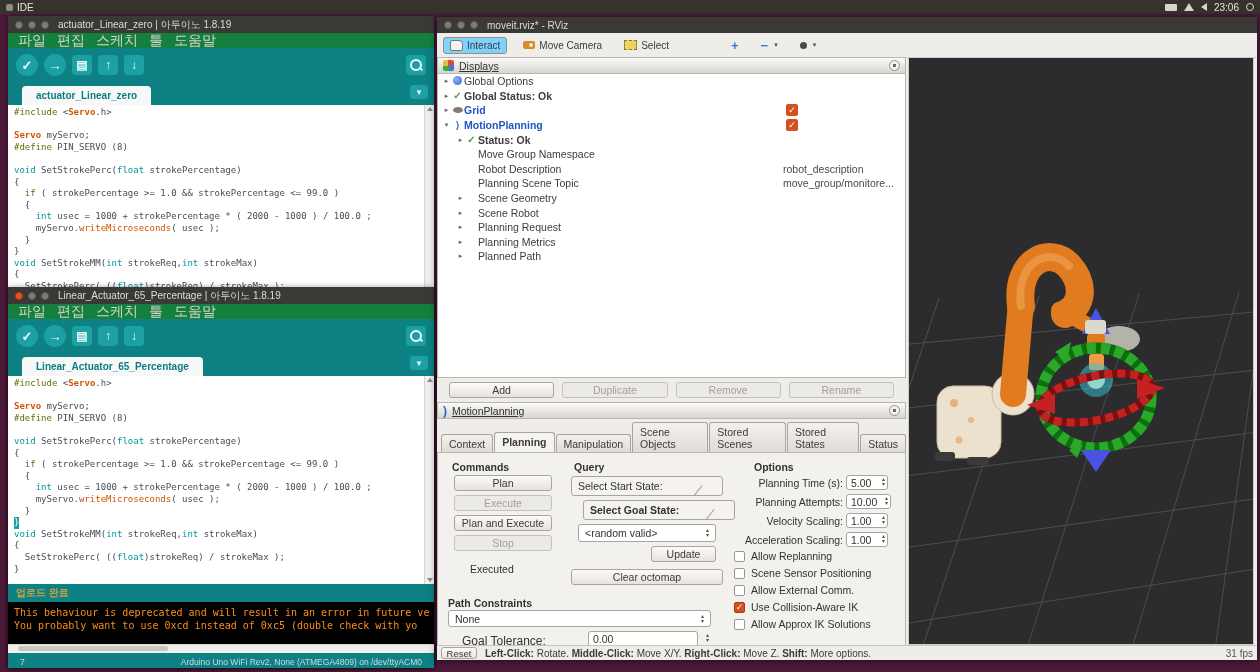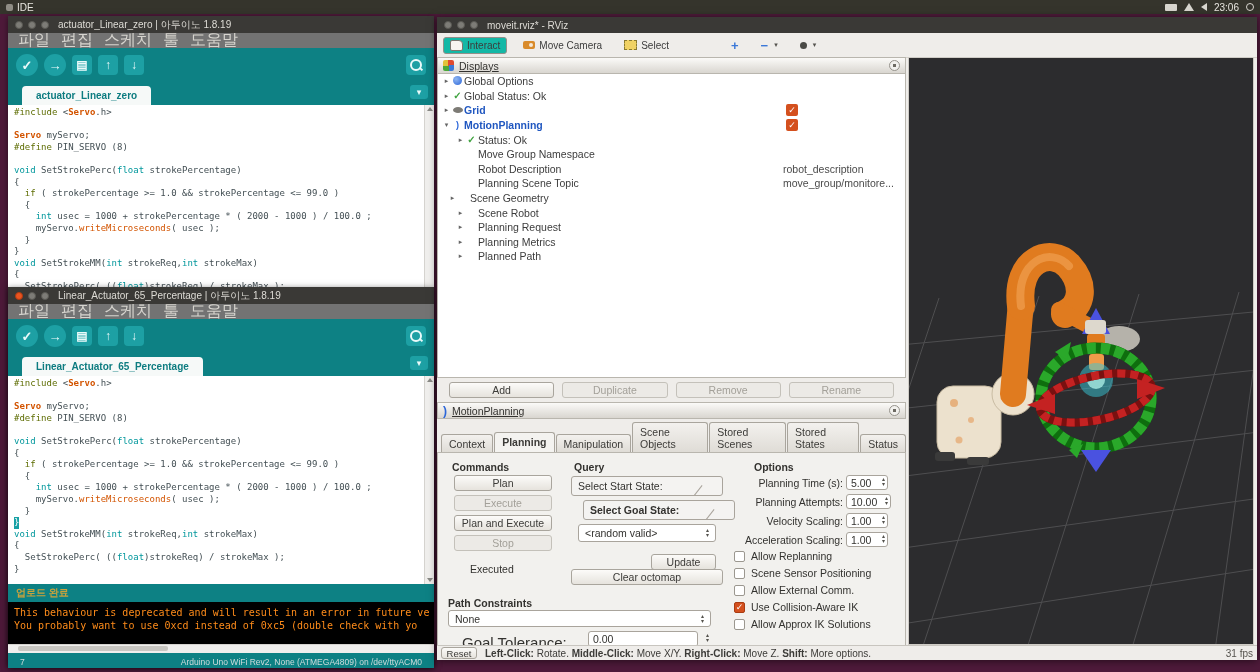--- a/index.html
+++ b/index.html
@@ -18,21 +18,21 @@
   .tray-net{width:0;height:0;border-left:5px solid transparent;border-right:5px solid transparent;border-bottom:8px solid #d8d6cf;}
   .tray-vol{width:0;height:0;border-top:4px solid transparent;border-bottom:4px solid transparent;border-right:6px solid #d8d6cf;}
   .tray-pwr{width:8px;height:8px;border:1.5px solid #d8d6cf;border-radius:50%;box-sizing:border-box;}
 
   
   .awin{background:#0d8184;box-shadow:0 1px 6px rgba(0,0,0,.5);}
   .atitle{height:17px;background:#3a3936;display:flex;align-items:center;gap:5px;padding:0 7px;}
   .wdot{width:8px;height:8px;border-radius:50%;background:#7d7c77;border:1px solid #5a5954;box-sizing:border-box;}
   .wdot.close{background:#e95420;border-color:#b03a10;}
   .atitle .t{color:#dedcd6;font-size:10px;margin-left:4px;white-space:nowrap;}
-  .amenu{height:15px;background:#737373;display:flex;align-items:center;gap:11px;padding:0 10px;color:#d6d4ce;font-size:16px;}
+  .amenu{height:15px;background:#15803d;display:flex;align-items:center;gap:11px;padding:0 10px;color:#d6d4ce;font-size:14px;}
   .atoolbar{height:34px;display:flex;align-items:center;gap:6px;padding:0 8px;}
   .abtn{width:22px;height:22px;border-radius:50%;background:#1da0a4;color:#eafafa;display:flex;align-items:center;justify-content:center;font-size:13px;font-weight:bold;}
   .abtn.sq{border-radius:4px;width:20px;height:20px;font-size:12px;}
   .abtn.right{margin-left:auto;}
   .mag{position:relative;width:8px;height:8px;border:2px solid #eafafa;border-radius:50%;}
   .mag::after{content:'';position:absolute;left:7px;top:7px;width:4px;height:2px;background:#eafafa;transform:rotate(45deg);}
   .atabbar{height:23px;position:relative;}
   .atab{position:absolute;left:14px;bottom:0;height:19px;background:#f6f9f8;color:#0d7c80;font-size:10px;
         display:flex;align-items:center;padding:0 14px;border-radius:4px 4px 0 0;font-weight:bold;}
   .atabmenu{position:absolute;right:6px;top:3px;width:18px;height:14px;background:#1da0a4;border-radius:3px;color:#eafafa;
@@ -54,21 +54,21 @@
   .ahscroll{height:8px;background:#f0efed;border-top:1px solid #d5d3cf;position:relative;}
   .ahscroll .handle{position:absolute;left:10px;top:1px;width:150px;height:5px;background:#c9c7c2;border-radius:2px;}
   .abottombar{height:17px;display:flex;align-items:center;justify-content:space-between;padding:0 12px;color:#cfdcdc;font-size:8.5px;}
 
   
   #rviz{left:437px;top:17px;width:820px;height:643px;background:#efedea;box-shadow:0 1px 8px rgba(0,0,0,.55);}
   #rviz-title{height:16px;background:#3a3936;display:flex;align-items:center;gap:5px;padding:0 7px;}
   #rviz-title .t{color:#dedcd6;font-size:10px;margin-left:4px;}
   #rviz-toolbar{height:24px;display:flex;align-items:center;gap:10px;padding:0 6px;border-bottom:1px solid #d3d0ca;}
   .rtool{display:flex;align-items:center;gap:4px;font-size:10px;color:#3c3c3c;padding:2px 6px;border-radius:3px;}
-  .rtool.pressed{background:#14b8a6;border:1px solid #93908a;}
+  .rtool.pressed{background:#7dd3fc;border:1px solid #93908a;}
   .icon-hand{width:11px;height:9px;background:#f7f5f0;border:1px solid #7a776f;border-radius:2px 4px 2px 2px;}
   .icon-cam{width:12px;height:8px;background:#d98b2b;border-radius:2px;position:relative;}
   .icon-cam::after{content:'';position:absolute;right:2px;top:2px;width:4px;height:4px;border-radius:50%;background:#f5e9d8;}
   .icon-sel{width:11px;height:8px;background:#f0d264;border:1px dashed #8a7a30;}
   .icon-plus{color:#3b78d8;font-weight:bold;font-size:13px;}
   .icon-minus{color:#3b78d8;font-weight:bold;font-size:13px;}
   .icon-dot{width:7px;height:7px;border-radius:50%;background:#4a4a46;}
   .dd{font-size:7px;color:#55534e;margin-left:2px;}
 
   .phead{height:17px;background:linear-gradient(#fbfaf8,#d9d6d0);border:1px solid #b9b6ae;display:flex;align-items:center;
@@ -80,21 +80,21 @@
 
   #disp-tree{background:#fff;border:1px solid #b9b6ae;border-top:none;overflow:hidden;font-size:10.5px;color:#3c3c3c;}
   .trow{height:14.6px;display:flex;align-items:center;position:relative;}
   .trow .arrow{width:9px;font-size:7px;color:#666;text-align:center;}
   .trow .ticon{width:13px;text-align:center;font-size:9px;}
   .ticon .globe{display:inline-block;width:9px;height:9px;border-radius:50%;background:radial-gradient(circle at 35% 35%,#8fb6f2,#2b66d9);}
   .ticon .eye{display:inline-block;width:10px;height:6px;border-radius:50%;background:#7d7b75;}
   .ticon .chk{color:#3fa33f;font-weight:bold;font-size:10px;}
   .ticon .moon{color:#2b66d9;font-weight:bold;}
   .tlabel.blue{color:#2057c0;font-weight:bold;}
-  .tlabel.bold{font-weight:normal;}
+  .tlabel.bold{font-weight:bold;}
   .tval{position:absolute;left:345px;color:#4a4a4a;}
   .ocheck{position:absolute;left:348px;width:12px;height:12px;background:#d4501e;border-radius:2px;color:#fff;font-size:9px;
           display:flex;align-items:center;justify-content:center;}
 
   .rbtn{background:linear-gradient(#fcfbf9,#e6e3dd);border:1px solid #a9a59d;border-radius:3px;font-size:10.5px;color:#3c3b38;
         display:flex;align-items:center;justify-content:center;box-sizing:border-box;}
   .rbtn.disabled{color:#a3a099;border-color:#c4c1ba;background:#eceae6;}
 
   .tabbar{display:flex;gap:1px;align-items:flex-end;padding-left:4px;}
   .rtab{font-size:10.5px;color:#3c3b38;background:linear-gradient(#f3f1ee,#dfdcd6);border:1px solid #a9a59d;
@@ -329,21 +329,21 @@
           <span class="ticon"></span>
           <span class="tlabel">Robot Description</span>
           <span class="tval">robot_description</span>
         </div>
         <div class="trow" style="padding-left: 18px;">
           <span class="arrow"></span>
           <span class="ticon"></span>
           <span class="tlabel">Planning Scene Topic</span>
           <span class="tval">move_group/monitore...</span>
         </div>
-        <div class="trow" style="padding-left: 10px;">
+        <div class="trow" style="padding-left: 18px;">
           <span class="arrow">▸</span>
           <span class="ticon"></span>
           <span class="tlabel">Scene Geometry</span>
         </div>
         <div class="trow" style="padding-left: 18px;">
           <span class="arrow">▸</span>
           <span class="ticon"></span>
           <span class="tlabel">Scene Robot</span>
         </div>
         <div class="trow" style="padding-left: 18px;">
@@ -403,21 +403,21 @@
       <div class="statebox boldlabel" style="left:133px;top:47px;width:152px;height:20px;">
         <span>Select Goal State:</span>
       </div>
       <div class="combo" style="left:140px;top:71px;width:138px;height:18px;">
         <span>&lt;random valid&gt;</span>
         <span class="spin">
             <span>▴</span>
             <span>▾</span>
           </span>
       </div>
-      <div class="rbtn" style="position:absolute;left:213px;top:93px;width:65px;height:16px;margin-top:8px;">
+      <div class="rbtn" style="position:absolute;left:213px;top:93px;width:65px;height:16px;">
         <span>Update</span>
       </div>
       <div class="rbtn" style="position:absolute;left:133px;top:116px;width:152px;height:16px;">
         <span>Clear octomap</span>
       </div>
 
       <span class="grouplabel" style="left:316px;top:8px;">Options</span>
       <div>
           <span class="optlabel" style="left: 290px; top: 24px; width: 115px;">Planning Time (s):</span>
           <div class="spinfield" style="left: 408px; top: 22px; width: 42px; height: 15px;">
@@ -476,21 +476,21 @@
         </div>
 
       <span class="grouplabel" style="left:10px;top:144px;">Path Constraints</span>
       <div class="combo" style="left:10px;top:157px;width:263px;height:17px;">
         <span>None</span>
         <span class="spin">
             <span>▴</span>
             <span>▾</span>
           </span>
       </div>
-      <span class="abs" style="left:24px;top:181px;font-size:15px;color:#33322f;">Goal Tolerance:</span>
+      <span class="abs" style="left:24px;top:181px;font-size:12px;color:#33322f;">Goal Tolerance:</span>
       <div class="spinfield" style="left:150px;top:178px;width:110px;height:16px;">
         <span>0.00</span>
         <span class="spin">
             <span>▴</span>
             <span>▾</span>
           </span>
       </div>
     </div>
   </div>
 

